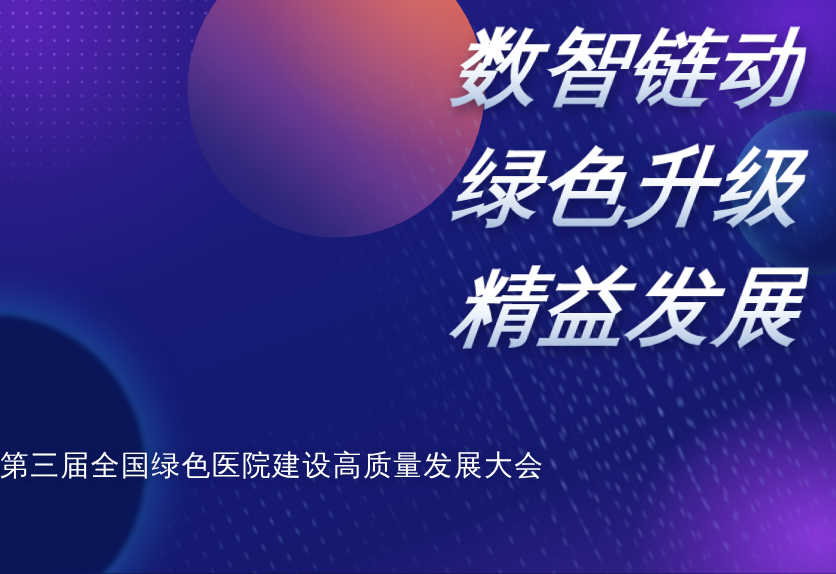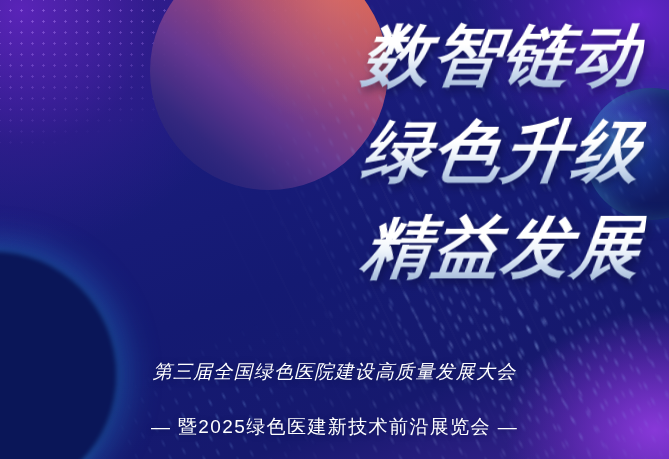--- a/index.html
+++ b/index.html
@@ -163,29 +163,27 @@
     -webkit-text-fill-color: transparent;
     filter: drop-shadow(3px 4px 5px rgba(8,10,50,0.55));
     white-space: nowrap;
   }
 
   
   .subtitle {
     position: absolute;
     left: 0; right: 0;
     top: 356px;
-    text-align: center;
     color: #ffffff;
-    font-size: 19px;
+    font-size: 23px;
     line-height: 32px;
     font-weight: 400;
     letter-spacing: 1.2px;
     text-shadow: 0 1px 6px rgba(10,20,70,0.6);
     white-space: nowrap;
-    font-style: italic;
   }
   .tagline {
     position: absolute;
     left: 0; right: 0;
     top: 414px;
     text-align: center;
     color: #ffffff;
     font-size: 19px;
     line-height: 26px;
     font-weight: 400;
@@ -211,15 +209,14 @@
     <div class="sphere-cyan-rim"></div>
   </div>
 
   <div class="headline">
     <span class="hl-line">数智链动</span>
     <span class="hl-line">绿色升级</span>
     <span class="hl-line">精益发展</span>
   </div>
 
   <div class="subtitle">第三届全国绿色医院建设高质量发展大会</div>
-  <div class="tagline">— 暨2025绿色医建新技术前沿展览会 —</div>
 
 </div>
 
 </body></html>

